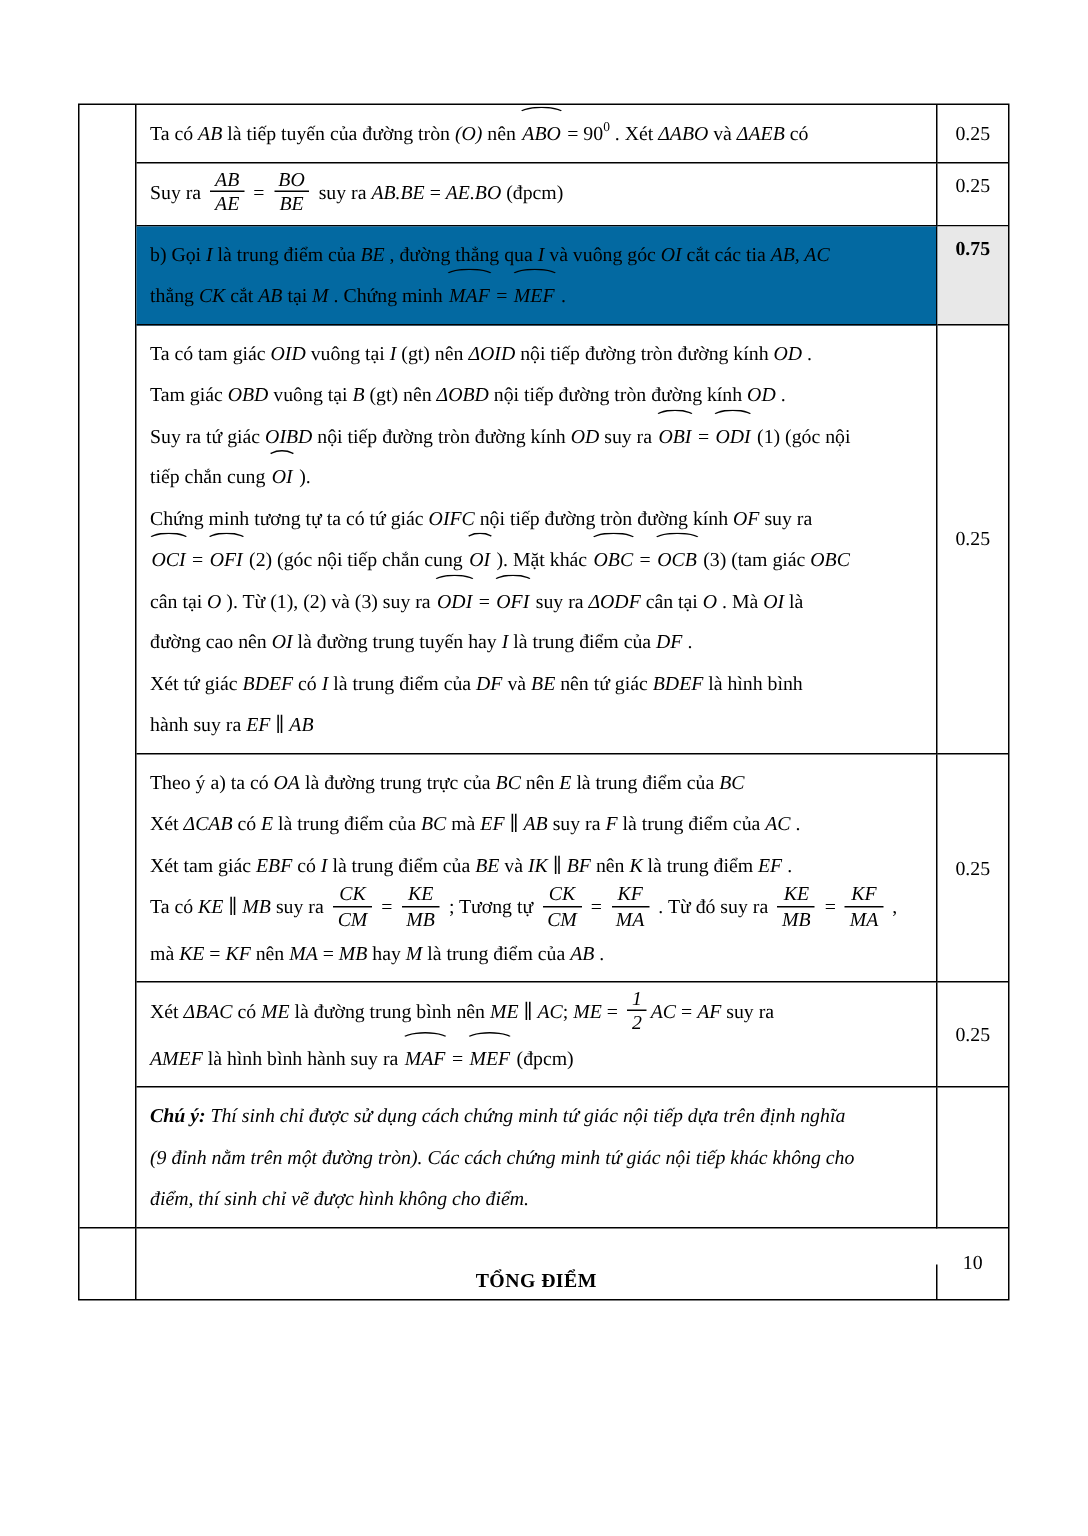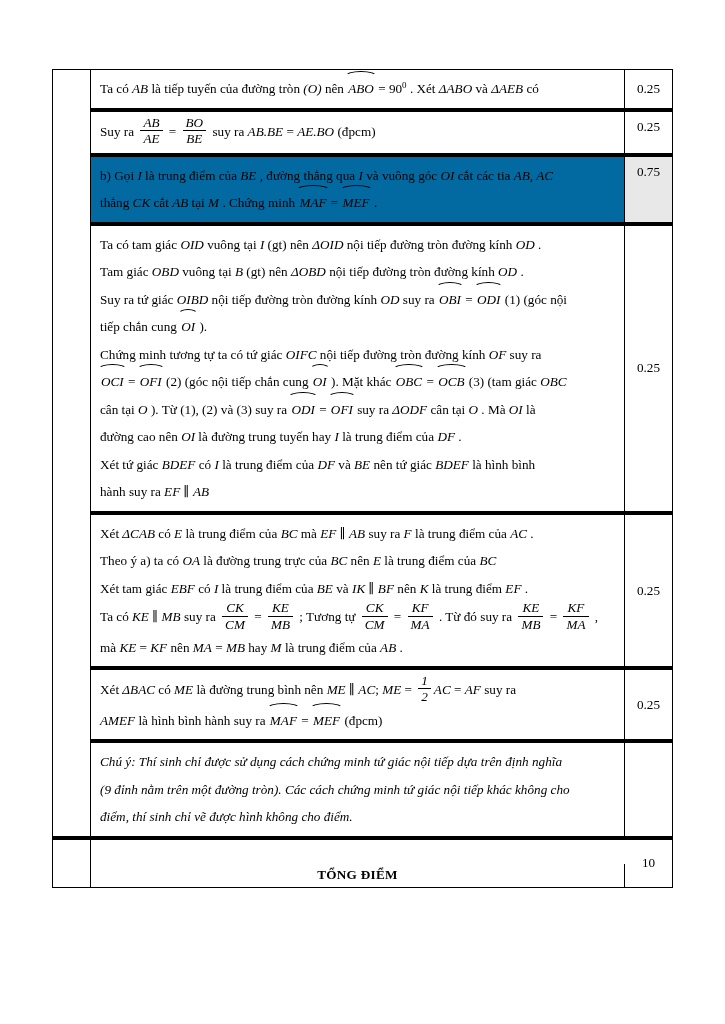--- a/index.html
+++ b/index.html
@@ -8,27 +8,27 @@
     font-family:"Liberation Serif","DejaVu Serif",serif;
     color:#000;font-size:13.2px;
     -webkit-font-smoothing:antialiased;
   }
   .rubric{
     position:absolute;left:52px;top:69px;width:621px;
     display:grid;grid-template-columns:38px 1fr 47px;
     border:1.5px solid #000;box-sizing:border-box;background:#fff;
   }
   .cell{box-sizing:border-box;}
-  .bline{border-bottom:4px solid #000000;}
+  .bline{border-bottom:1px solid #000000;}
   .rline{border-right:1px solid #000;}
   .content{padding:5px 8px 5px 9px;}
   .line{line-height:27.5px;padding:0 0;}
   .mi{font-style:italic;}
   .italic .line{font-style:italic;}
-  .bold{font-weight:400;}
+  .bold{font-weight:700;}
   
   .arc{position:relative;display:inline-block;font-style:italic;padding:0 1px;}
   .arc::before{
     content:'';position:absolute;left:-2px;right:-2px;top:-4px;height:9px;
     border:1.4px solid transparent;border-top-color:#000;border-radius:50%;
     pointer-events:none;
   }
   
   .frac{
     display:inline-flex;flex-direction:column;vertical-align:middle;
@@ -89,22 +89,22 @@
       <div class="line">tiếp chắn cung <span class="arc">OI</span> ).</div>
       <div class="line">Chứng minh tương tự ta có tứ giác <span class="mi">OIFC</span> nội tiếp đường tròn đường kính <span class="mi">OF</span> suy ra</div>
       <div class="line"><span class="arc">OCI</span> = <span class="arc">OFI</span> (2) (góc nội tiếp chắn cung <span class="arc">OI</span> ). Mặt khác <span class="arc">OBC</span> = <span class="arc">OCB</span> (3) (tam giác <span class="mi">OBC</span></div>
       <div class="line">cân tại <span class="mi">O</span> ). Từ (1), (2) và (3) suy ra <span class="arc">ODI</span> = <span class="arc">OFI</span> suy ra <span class="mi">ΔODF</span> cân tại <span class="mi">O</span> . Mà <span class="mi">OI</span> là</div>
       <div class="line">đường cao nên <span class="mi">OI</span> là đường trung tuyến hay <span class="mi">I</span> là trung điểm của <span class="mi">DF</span> .</div>
       <div class="line">Xét tứ giác <span class="mi">BDEF</span> có <span class="mi">I</span> là trung điểm của <span class="mi">DF</span> và <span class="mi">BE</span> nên tứ giác <span class="mi">BDEF</span> là hình bình</div>
       <div class="line">hành suy ra <span class="mi">EF</span> ∥ <span class="mi">AB</span></div>
     </div>
     <div class="cell bline score" style="grid-area: 4 / 3;">0.25</div>
     <div class="cell rline bline content" style="grid-area: 5 / 2;">
+      <div class="line">Theo ý a) ta có <span class="mi">OA</span> là đường trung trực của <span class="mi">BC</span> nên <span class="mi">E</span> là trung điểm của <span class="mi">BC</span></div>
       <div class="line">Xét <span class="mi">ΔCAB</span> có <span class="mi">E</span> là trung điểm của <span class="mi">BC</span> mà <span class="mi">EF</span> ∥ <span class="mi">AB</span> suy ra <span class="mi">F</span> là trung điểm của <span class="mi">AC</span> .</div>
-      <div class="line">Theo ý a) ta có <span class="mi">OA</span> là đường trung trực của <span class="mi">BC</span> nên <span class="mi">E</span> là trung điểm của <span class="mi">BC</span></div>
       <div class="line">Xét tam giác <span class="mi">EBF</span> có <span class="mi">I</span> là trung điểm của <span class="mi">BE</span> và <span class="mi">IK</span> ∥ <span class="mi">BF</span> nên <span class="mi">K</span> là trung điểm <span class="mi">EF</span> .</div>
       <div class="line">Ta có <span class="mi">KE</span> ∥ <span class="mi">MB</span> suy ra <span class="frac">
           <span class="fn">CK</span>
           <span class="fd">CM</span>
         </span> = <span class="frac">
           <span class="fn">KE</span>
           <span class="fd">MB</span>
         </span> ; Tương tự <span class="frac">
           <span class="fn">CK</span>
           <span class="fd">CM</span>

